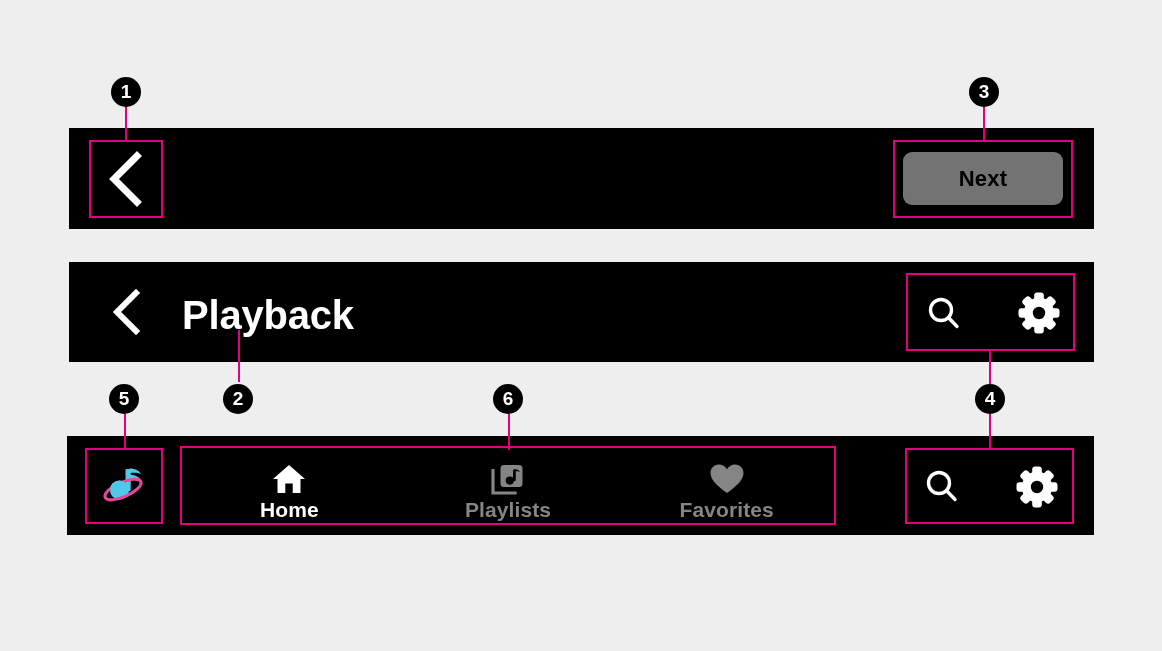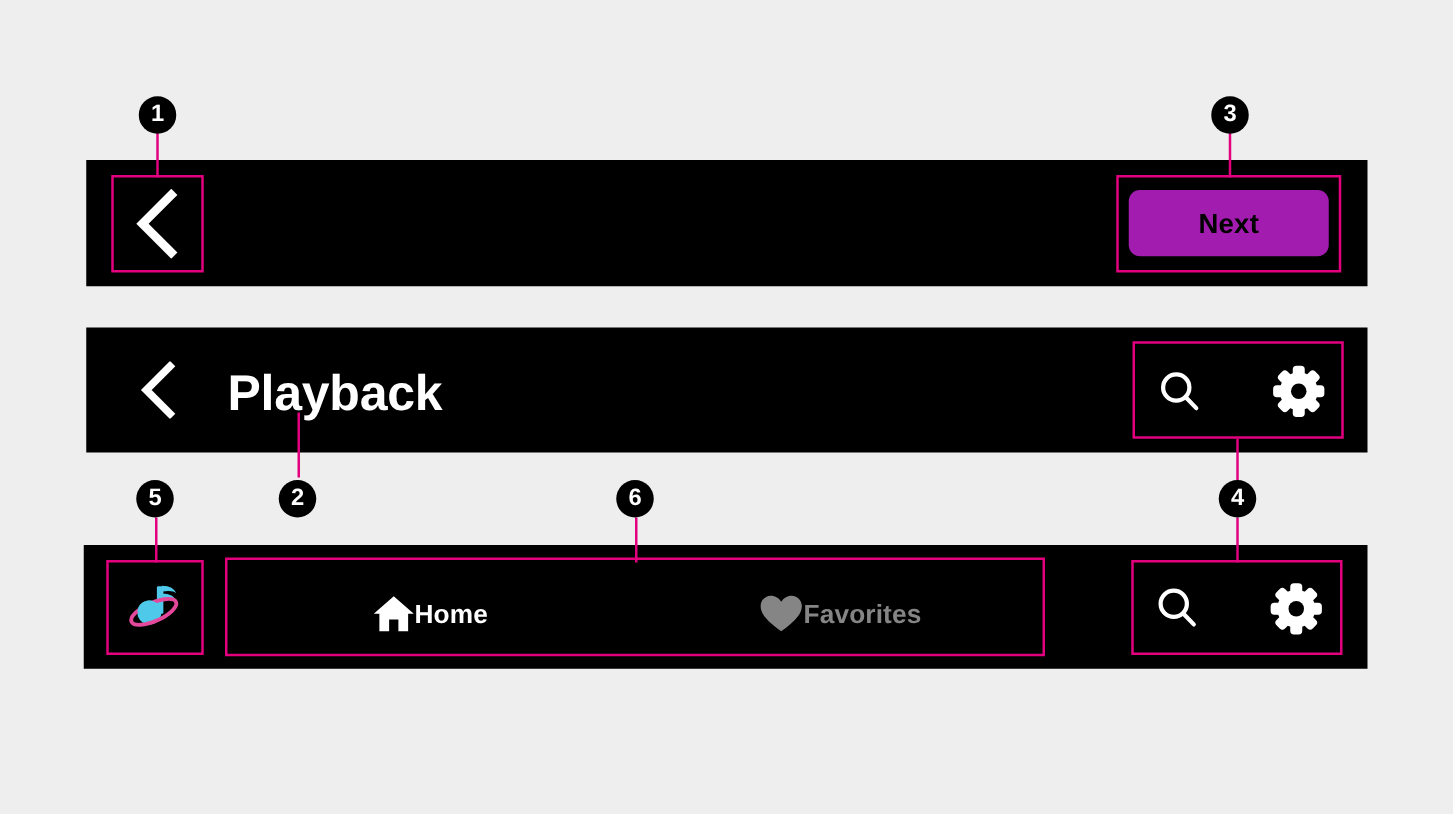--- a/index.html
+++ b/index.html
@@ -82,21 +82,21 @@
     display: block;
   }
 
   
   #next-button {
     position: absolute;
     left: 903px;
     top: 152px;
     width: 160px;
     height: 53px;
-    background: #a21caf;
+    background: #737373;
     border-radius: 9px;
     color: #000000;
     font-size: 22px;
     font-weight: bold;
     text-align: center;
     line-height: 53px;
     letter-spacing: 0.2px;
     box-sizing: border-box;
   }
 
@@ -125,21 +125,21 @@
     position: absolute;
     left: 180px;
     top: 446px;
     width: 656px;
     height: 79px;
     display: flex;
   }
   .nav-tab {
     flex: 1;
     display: flex;
-    flex-direction: row;
+    flex-direction: column;
     align-items: center;
     justify-content: center;
     box-sizing: border-box;
     padding-top: 13px;
   }
   .nav-icon {
     height: 34px;
     display: flex;
     align-items: center;
     justify-content: center;
@@ -231,20 +231,34 @@
 
   <div class="nav-tab active">
     <span class="nav-icon">
       <svg width="34" height="32" viewBox="0 0 34 32">
         <path d="M17 2 L33 16 L28.5 16 L28.5 30 L20.7 30 L20.7 20.5 L13.3 20.5 L13.3 30 L5.5 30 L5.5 16 L1 16 Z" fill="#ffffff"></path>
       </svg>
     </span>
     <span class="nav-label">Home</span>
   </div>
 
+  <div class="nav-tab inactive">
+    <span class="nav-icon">
+      <svg width="34" height="33" viewBox="0 0 34 33">
+        <path d="M2 7.5 L2 30 L24 30" fill="none" stroke="#858585" stroke-width="3.2" stroke-linecap="square"></path>
+        <rect x="9.5" y="2" width="22" height="22" rx="3.5" fill="#858585"></rect>
+        <g fill="#000000">
+          <rect x="22" y="6.5" width="2.8" height="11.5" rx="0.8"></rect>
+          <path d="M23.4 6.2 C26.6 6.2 28.4 7.4 29 9 C28 8.2 26.3 7.9 23.4 8.4 Z"></path>
+          <circle cx="18.8" cy="17.6" r="4.1"></circle>
+        </g>
+      </svg>
+    </span>
+    <span class="nav-label">Playlists</span>
+  </div>
 
   <div class="nav-tab inactive">
     <span class="nav-icon">
       <svg width="36" height="32" viewBox="0 0 36 32">
         <path d="M18 30 C6 21.5 1.5 15.5 1.5 10 C1.5 5 5.4 1.5 9.8 1.5 C13.2 1.5 16.2 3.4 18 6.3 C19.8 3.4 22.8 1.5 26.2 1.5 C30.6 1.5 34.5 5 34.5 10 C34.5 15.5 30 21.5 18 30 Z" fill="#858585"></path>
       </svg>
     </span>
     <span class="nav-label">Favorites</span>
   </div>
 

